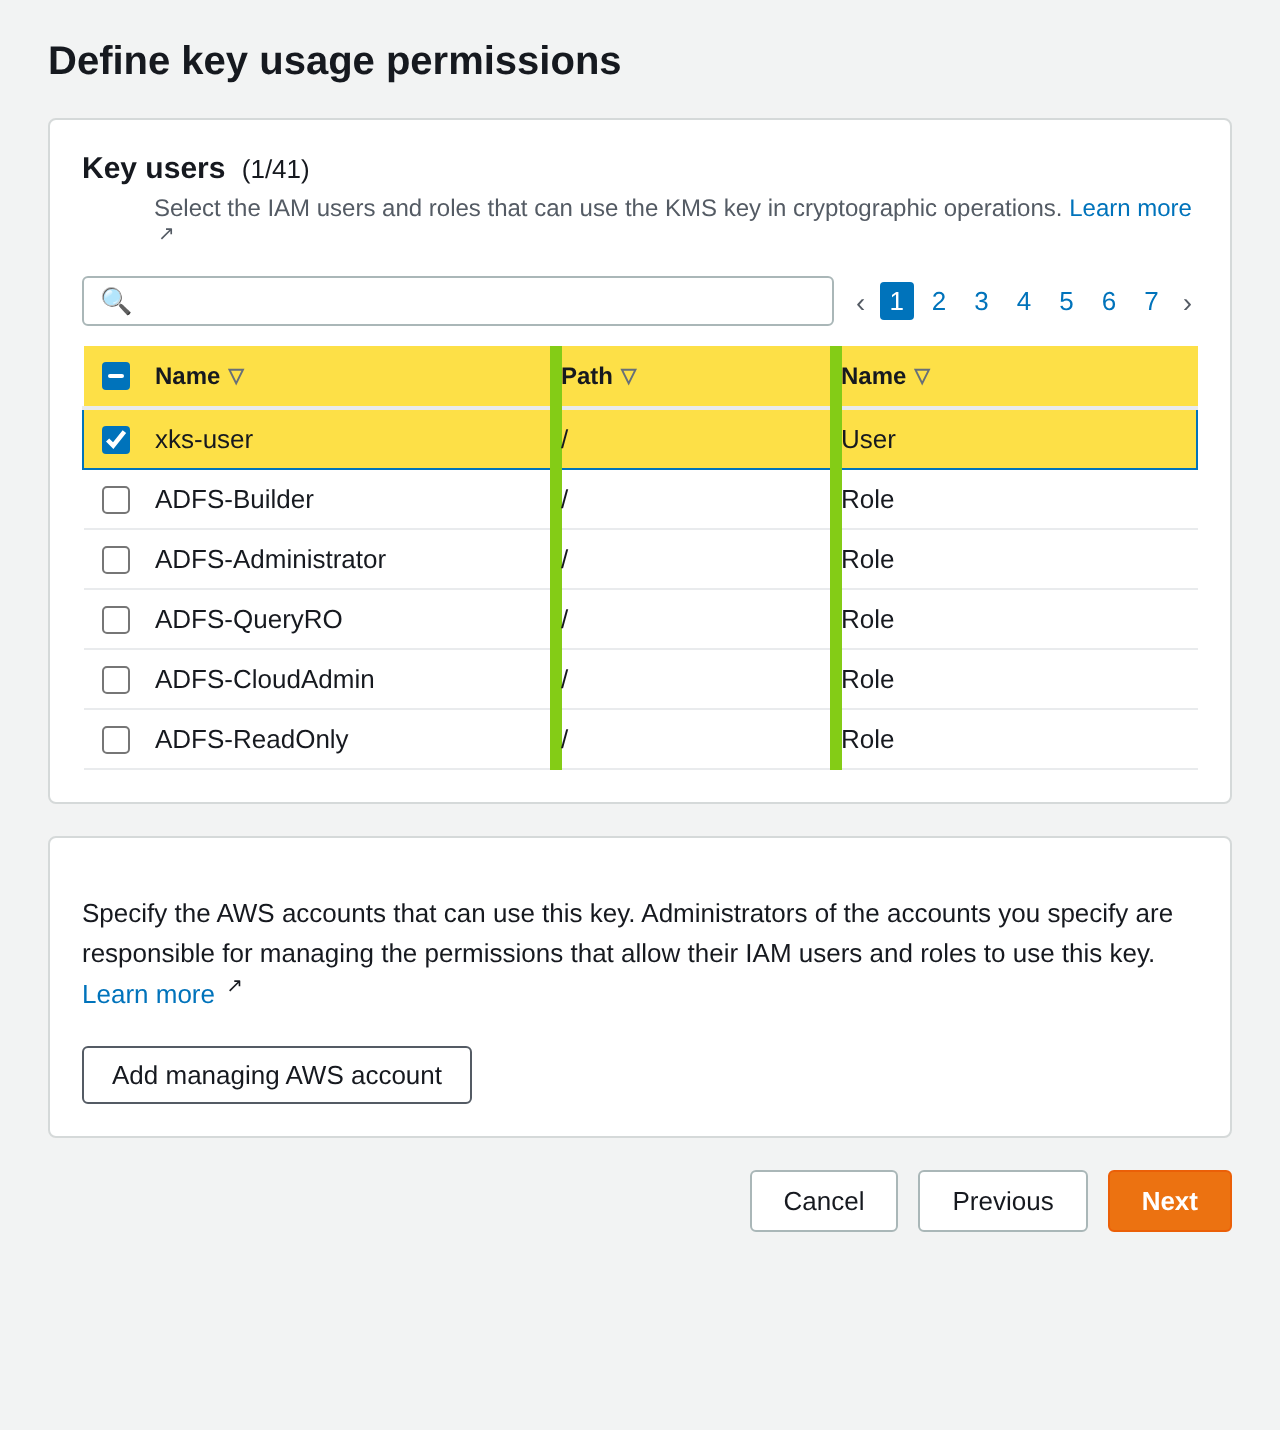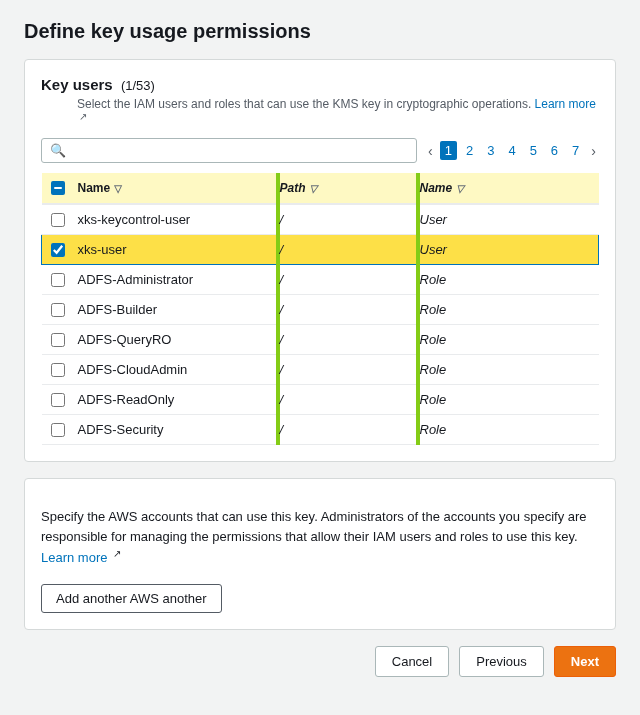--- a/index.html
+++ b/index.html
@@ -99,21 +99,21 @@
     }
     .users-table thead tr {
       border-bottom: 2px solid #e9ebed;
     }
     .users-table th {
       font-weight: 700;
       font-size: 12px;
       color: #16191f;
       padding: 8px 8px 8px 0;
       text-align: left;
-      background: #fef9c3;
+      background: #fde047;
     }
     .users-table th .th-inner {
       display: flex;
       align-items: center;
       gap: 4px;
     }
     .users-table th .sort-icon {
       color: #687078;
       font-size: 10px;
     }
@@ -160,23 +160,22 @@
     }
     .indeterminate-check::after {
       content: '';
       width: 8px;
       height: 2px;
       background: #fff;
       border-radius: 1px;
     }
     
     .col-divider {
-      border-left: 4px solid #84cc16;
+      border-left: 6px solid #84cc16;
       padding-left: 8px;
-      font-style: italic;
     }
     
     .aws-accounts-desc {
       font-size: 13px;
       color: #16191f;
       margin: 12px 0 16px 0;
       line-height: 1.5;
     }
     .aws-accounts-desc a {
       color: #0073bb;
@@ -234,21 +233,21 @@
     }
   </style>
 </head>
 <body>
 
 <h1 class="page-title">Define key usage permissions</h1>
 
 <div class="card">
   <div class="section-header">
     <span>Key users</span>
-    <span style="font-weight:400; font-size:13px; margin-left:4px;">(1/53)</span>
+    <span style="font-weight:400; font-size:13px; margin-left:4px;">(1/41)</span>
   </div>
   <div class="section-subtext">
     <span>Select the IAM users and roles that can use the KMS key in cryptographic operations.</span>
     <a href="#">Learn more</a>
     <span class="ext-link-icon">↗</span>
   </div>
 
   <div class="search-pag-row">
     <div class="search-box">
       <span class="search-icon-span">🔍</span>
@@ -289,66 +288,56 @@
         </th>
         <th class="col-type col-divider">
           <div class="th-inner">
             <span>Name</span>
             <span class="sort-icon">▽</span>
           </div>
         </th>
       </tr>
     </thead>
     <tbody id="table-body">
-        <tr>
-          <td class="col-check">
-            <div class="checkbox-cell">
-              <input type="checkbox" style="">
-            </div>
-          </td>
-          <td class="col-name">xks-keycontrol-user</td>
+        <tr class="selected-row">
+          <td class="col-check">
+            <div class="checkbox-cell">
+              <input type="checkbox" checked="" style="">
+            </div>
+          </td>
+          <td class="col-name">xks-user</td>
           <td class="col-path col-divider">/</td>
           <td class="col-type col-divider">User</td>
         </tr>
-        <tr class="selected-row">
-          <td class="col-check">
-            <div class="checkbox-cell">
-              <input type="checkbox" checked="" style="">
-            </div>
-          </td>
-          <td class="col-name">xks-user</td>
-          <td class="col-path col-divider">/</td>
-          <td class="col-type col-divider">User</td>
+        <tr>
+          <td class="col-check">
+            <div class="checkbox-cell">
+              <input type="checkbox" style="">
+            </div>
+          </td>
+          <td class="col-name">ADFS-Builder</td>
+          <td class="col-path col-divider">/</td>
+          <td class="col-type col-divider">Role</td>
         </tr>
         <tr>
           <td class="col-check">
             <div class="checkbox-cell">
               <input type="checkbox" style="">
             </div>
           </td>
           <td class="col-name">ADFS-Administrator</td>
           <td class="col-path col-divider">/</td>
           <td class="col-type col-divider">Role</td>
         </tr>
         <tr>
           <td class="col-check">
             <div class="checkbox-cell">
               <input type="checkbox" style="">
             </div>
           </td>
-          <td class="col-name">ADFS-Builder</td>
-          <td class="col-path col-divider">/</td>
-          <td class="col-type col-divider">Role</td>
-        </tr>
-        <tr>
-          <td class="col-check">
-            <div class="checkbox-cell">
-              <input type="checkbox" style="">
-            </div>
-          </td>
           <td class="col-name">ADFS-QueryRO</td>
           <td class="col-path col-divider">/</td>
           <td class="col-type col-divider">Role</td>
         </tr>
         <tr>
           <td class="col-check">
             <div class="checkbox-cell">
               <input type="checkbox" style="">
             </div>
           </td>
@@ -356,43 +345,33 @@
           <td class="col-path col-divider">/</td>
           <td class="col-type col-divider">Role</td>
         </tr>
         <tr>
           <td class="col-check">
             <div class="checkbox-cell">
               <input type="checkbox" style="">
             </div>
           </td>
           <td class="col-name">ADFS-ReadOnly</td>
-          <td class="col-path col-divider">/</td>
-          <td class="col-type col-divider">Role</td>
-        </tr>
-        <tr>
-          <td class="col-check">
-            <div class="checkbox-cell">
-              <input type="checkbox" style="">
-            </div>
-          </td>
-          <td class="col-name">ADFS-Security</td>
           <td class="col-path col-divider">/</td>
           <td class="col-type col-divider">Role</td>
         </tr>
       </tbody>
   </table>
 </div>
 
 <div class="card">
   <div class="aws-accounts-desc">
     <span>Specify the AWS accounts that can use this key. Administrators of the accounts you specify are responsible for managing the permissions that allow their IAM users and roles to use this key.</span>
     <a href="#">Learn more</a>
     <span class="ext-link-icon">↗</span>
   </div>
-  <button class="add-account-btn">Add another AWS another</button>
+  <button class="add-account-btn">Add managing AWS account</button>
 </div>
 
 <div class="footer-bar">
   <button class="btn-cancel">Cancel</button>
   <button class="btn-previous">Previous</button>
   <button class="btn-next">Next</button>
 </div>
 
 </body></html>

